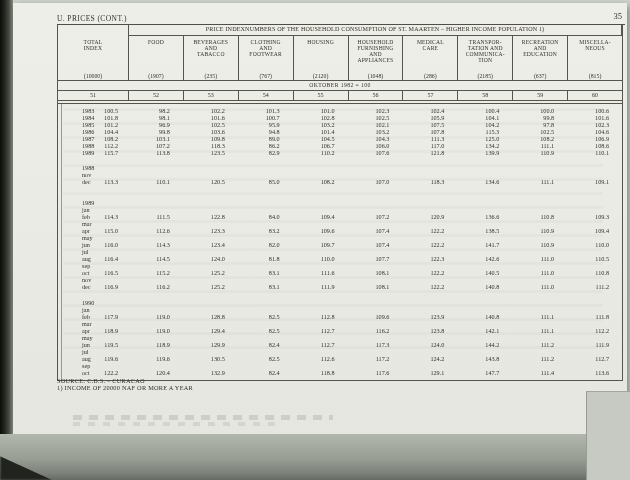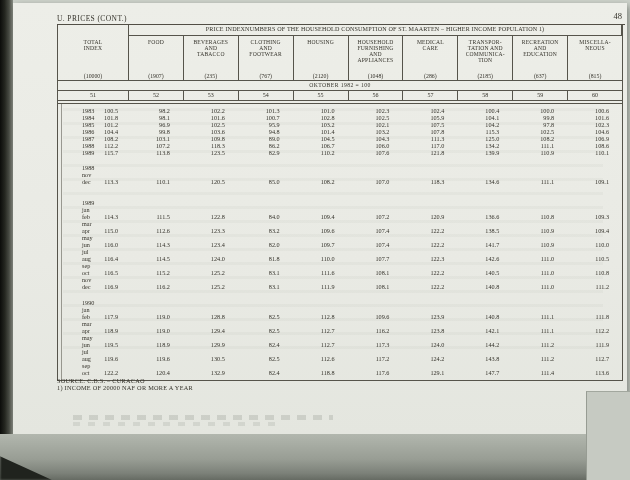--- a/index.html
+++ b/index.html
@@ -69,21 +69,21 @@
     background:repeating-linear-gradient(180deg,rgba(110,118,108,.05) 0 3px,transparent 3px 14px);}
 </style>
 </head>
 <body>
 
 <div class="scan">
   <div class="spine"></div>
 
   <div class="page">
     <span class="hdr-left">U. PRICES (CONT.)</span>
-    <span class="hdr-right">48</span>
+    <span class="hdr-right">35</span>
     <div class="top-rule"></div>
 
     <div class="table">
       <div class="title-row">
         <div class="title-box">PRICE INDEXNUMBERS OF THE HOUSEHOLD CONSUMPTION OF ST. MAARTEN – HIGHER INCOME POPULATION 1)</div>
       </div>
       <div class="head-row cols" id="head-row">
           <div class="head-cell">
             <div class="col-name">TOTAL
 INDEX</div>

